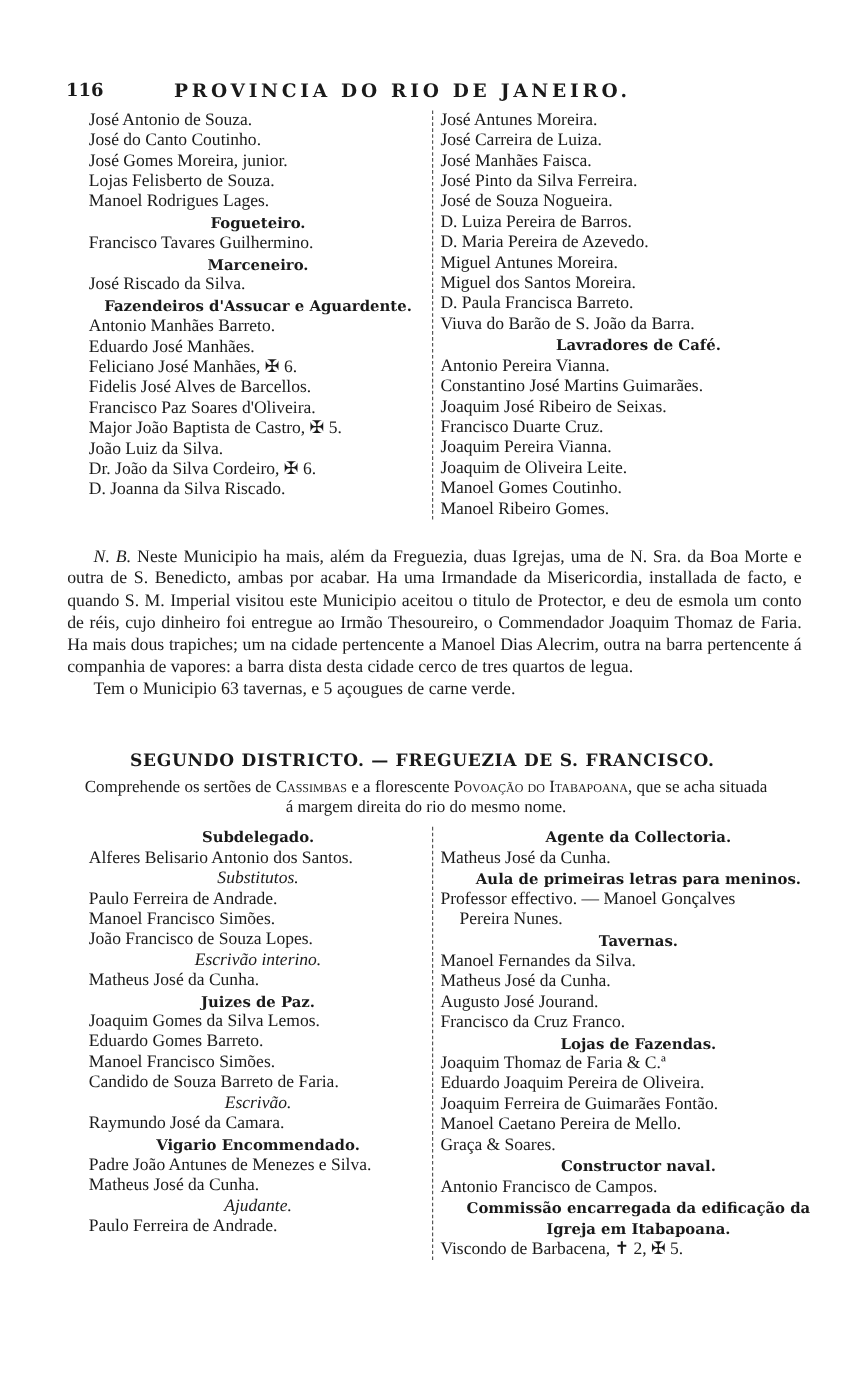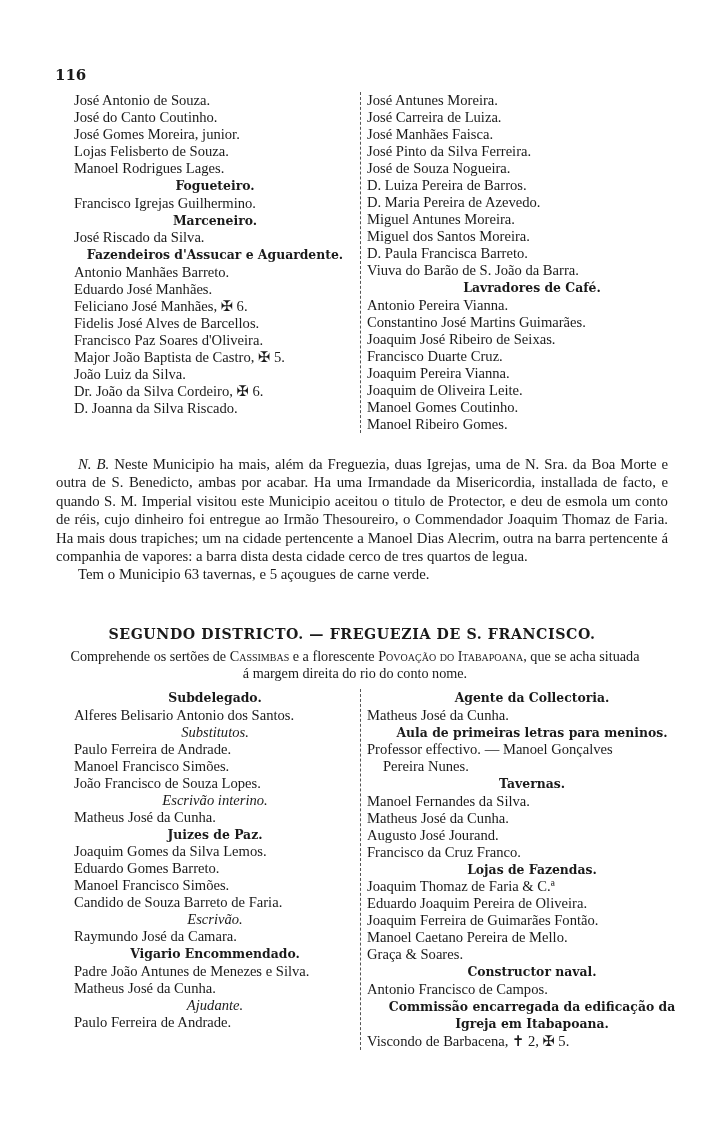--- a/index.html
+++ b/index.html
@@ -34,31 +34,32 @@
       font-size: 14.2px; line-height: 17px; }
   .sc { font-variant: small-caps; }
 </style>
 </head>
 <body>
 
 <div class="page">
 
   <div class="running-head">
     <span class="page-num">116</span>
+    <span class="head-title">PROVINCIA DO RIO DE JANEIRO.</span>
   </div>
 
   <div class="cols block1">
     <div class="col col-left">
         <div class="line">José Antonio de Souza.</div>
         <div class="line">José do Canto Coutinho.</div>
         <div class="line">José Gomes Moreira, junior.</div>
         <div class="line">Lojas Felisberto de Souza.</div>
         <div class="line">Manoel Rodrigues Lages.</div>
         <div class="head">Fogueteiro.</div>
-        <div class="line">Francisco Igrejas Guilhermino.</div>
+        <div class="line">Francisco Tavares Guilhermino.</div>
         <div class="head">Marceneiro.</div>
         <div class="line">José Riscado da Silva.</div>
         <div class="head">Fazendeiros d'Assucar e Aguardente.</div>
         <div class="line">Antonio Manhães Barreto.</div>
         <div class="line">Eduardo José Manhães.</div>
         <div class="line">Feliciano José Manhães, ✠ 6.</div>
         <div class="line">Fidelis José Alves de Barcellos.</div>
         <div class="line">Francisco Paz Soares d'Oliveira.</div>
         <div class="line">Major João Baptista de Castro, ✠ 5.</div>
         <div class="line">João Luiz da Silva.</div>
@@ -89,21 +90,21 @@
       </div>
   </div>
 
   <div class="nb">
     <p><i>N. B.</i> <span>Neste Municipio ha mais, além da Freguezia, duas Igrejas, uma de N. Sra. da Boa Morte e outra de S. Benedicto, ambas por acabar. Ha uma Irmandade da Misericordia, installada de facto, e quando S. M. Imperial visitou este Municipio aceitou o titulo de Protector, e deu de esmola um conto de réis, cujo dinheiro foi entregue ao Irmão Thesoureiro, o Commendador Joaquim Thomaz de Faria. Ha mais dous trapiches; um na cidade pertencente a Manoel Dias Alecrim, outra na barra pertencente á companhia de vapores: a barra dista desta cidade cerco de tres quartos de legua.</span></p>
     <p>Tem o Municipio 63 tavernas, e 5 açougues de carne verde.</p>
   </div>
 
   <div class="section-title">SEGUNDO DISTRICTO. — FREGUEZIA DE S. FRANCISCO.</div>
   <div class="section-desc">
-    <span>Comprehende os sertões de </span><span class="sc">Cassimbas</span><span> e a florescente </span><span class="sc">Povoação do Itabapoana</span><span>, que se acha situada á margem direita do rio do conto nome.</span>
+    <span>Comprehende os sertões de </span><span class="sc">Cassimbas</span><span> e a florescente </span><span class="sc">Povoação do Itabapoana</span><span>, que se acha situada á margem direita do rio do mesmo nome.</span>
   </div>
 
   <div class="cols block2">
     <div class="col col-left">
         <div class="head">Subdelegado.</div>
         <div class="line">Alferes Belisario Antonio dos Santos.</div>
         <div class="ital">Substitutos.</div>
         <div class="line">Paulo Ferreira de Andrade.</div>
         <div class="line">Manoel Francisco Simões.</div>
         <div class="line">João Francisco de Souza Lopes.</div>

